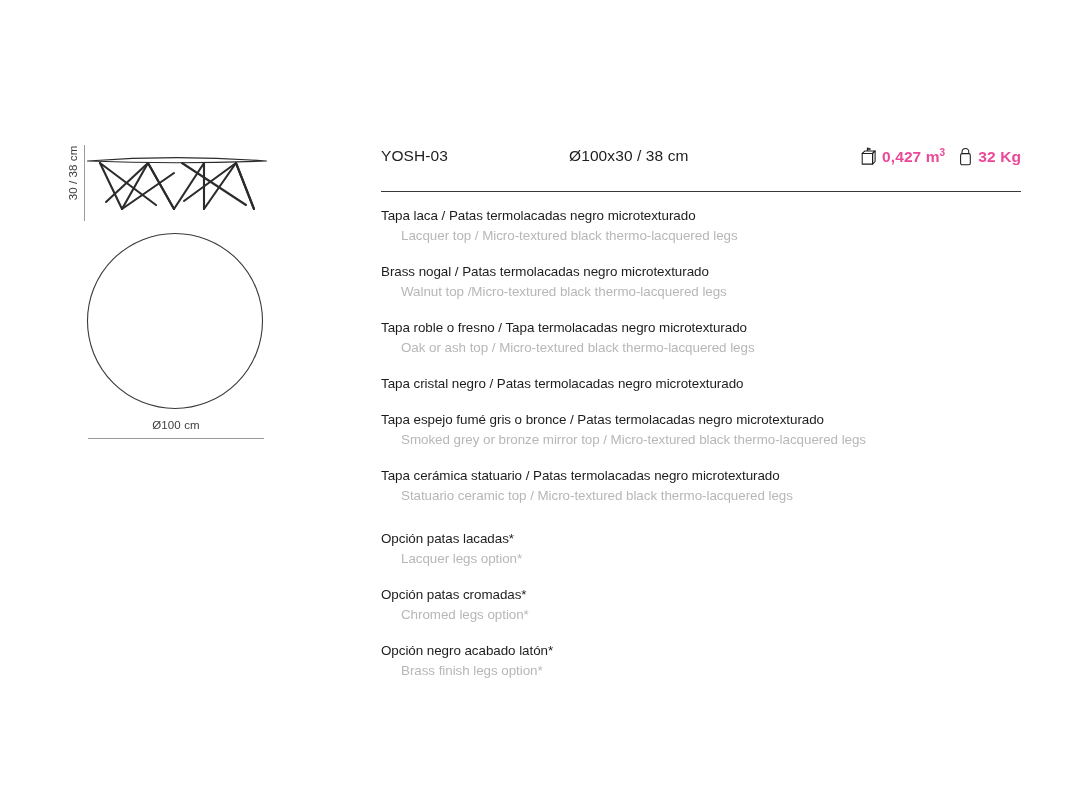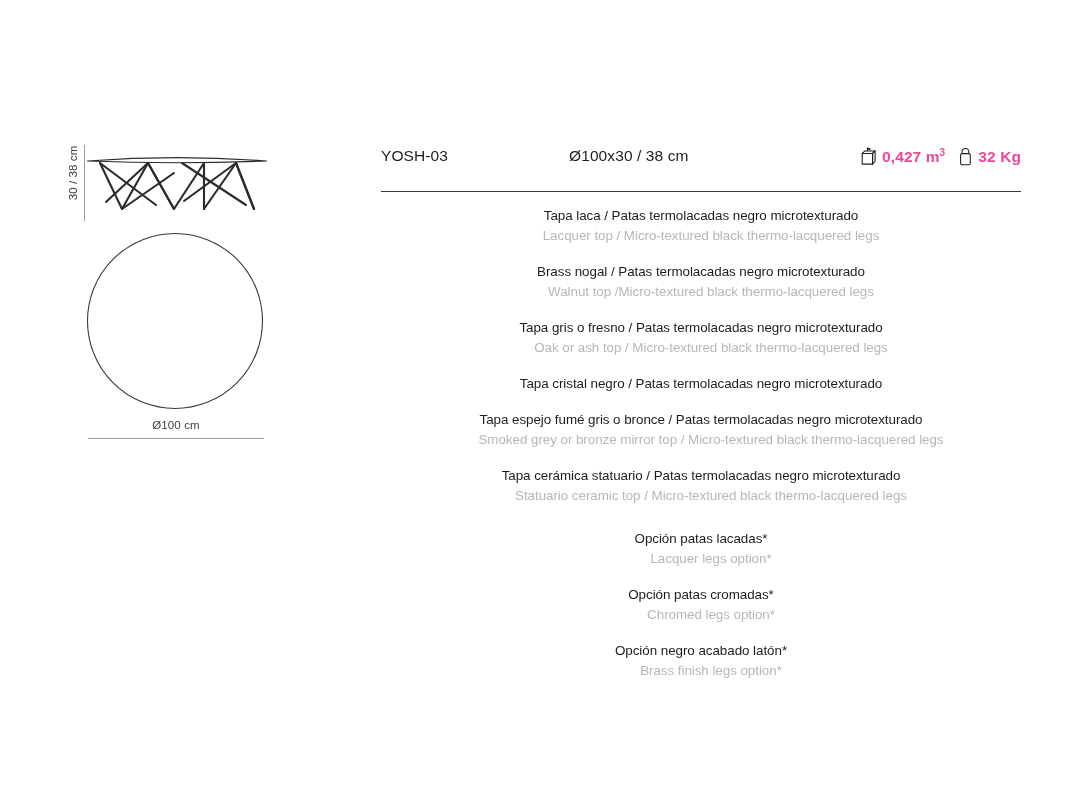--- a/index.html
+++ b/index.html
@@ -170,21 +170,20 @@
     align-items: center;
     justify-content: center;
     line-height: 0;
   }
 
   #spec-list {
     margin-top: 14px;
   }
   .spec-item {
     margin-bottom: 16px;
-    text-align: center;
   }
   .spec-item:last-child {
     margin-bottom: 0;
   }
   .spec-es {
     font-size: 13.4px;
     color: #1d1d1d;
     line-height: 20px;
     letter-spacing: -0.05px;
     white-space: nowrap;
@@ -296,21 +295,21 @@
       <div class="spec-es">Tapa laca / Patas termolacadas negro microtexturado</div>
       <div class="spec-en">Lacquer top / Micro-textured black thermo-lacquered legs</div>
     </div>
 
     <div class="spec-item">
       <div class="spec-es">Brass nogal / Patas termolacadas negro microtexturado</div>
       <div class="spec-en">Walnut top /Micro-textured black thermo-lacquered legs</div>
     </div>
 
     <div class="spec-item">
-      <div class="spec-es">Tapa gris o fresno / Patas termolacadas negro microtexturado</div>
+      <div class="spec-es">Tapa roble o fresno / Tapa termolacadas negro microtexturado</div>
       <div class="spec-en">Oak or ash top / Micro-textured black thermo-lacquered legs</div>
     </div>
 
     <div class="spec-item">
       <div class="spec-es">Tapa cristal negro / Patas termolacadas negro microtexturado</div>
     </div>
 
     <div class="spec-item">
       <div class="spec-es">Tapa espejo fumé gris o bronce / Patas termolacadas negro microtexturado</div>
       <div class="spec-en">Smoked grey or bronze mirror top / Micro-textured black thermo-lacquered legs</div>

